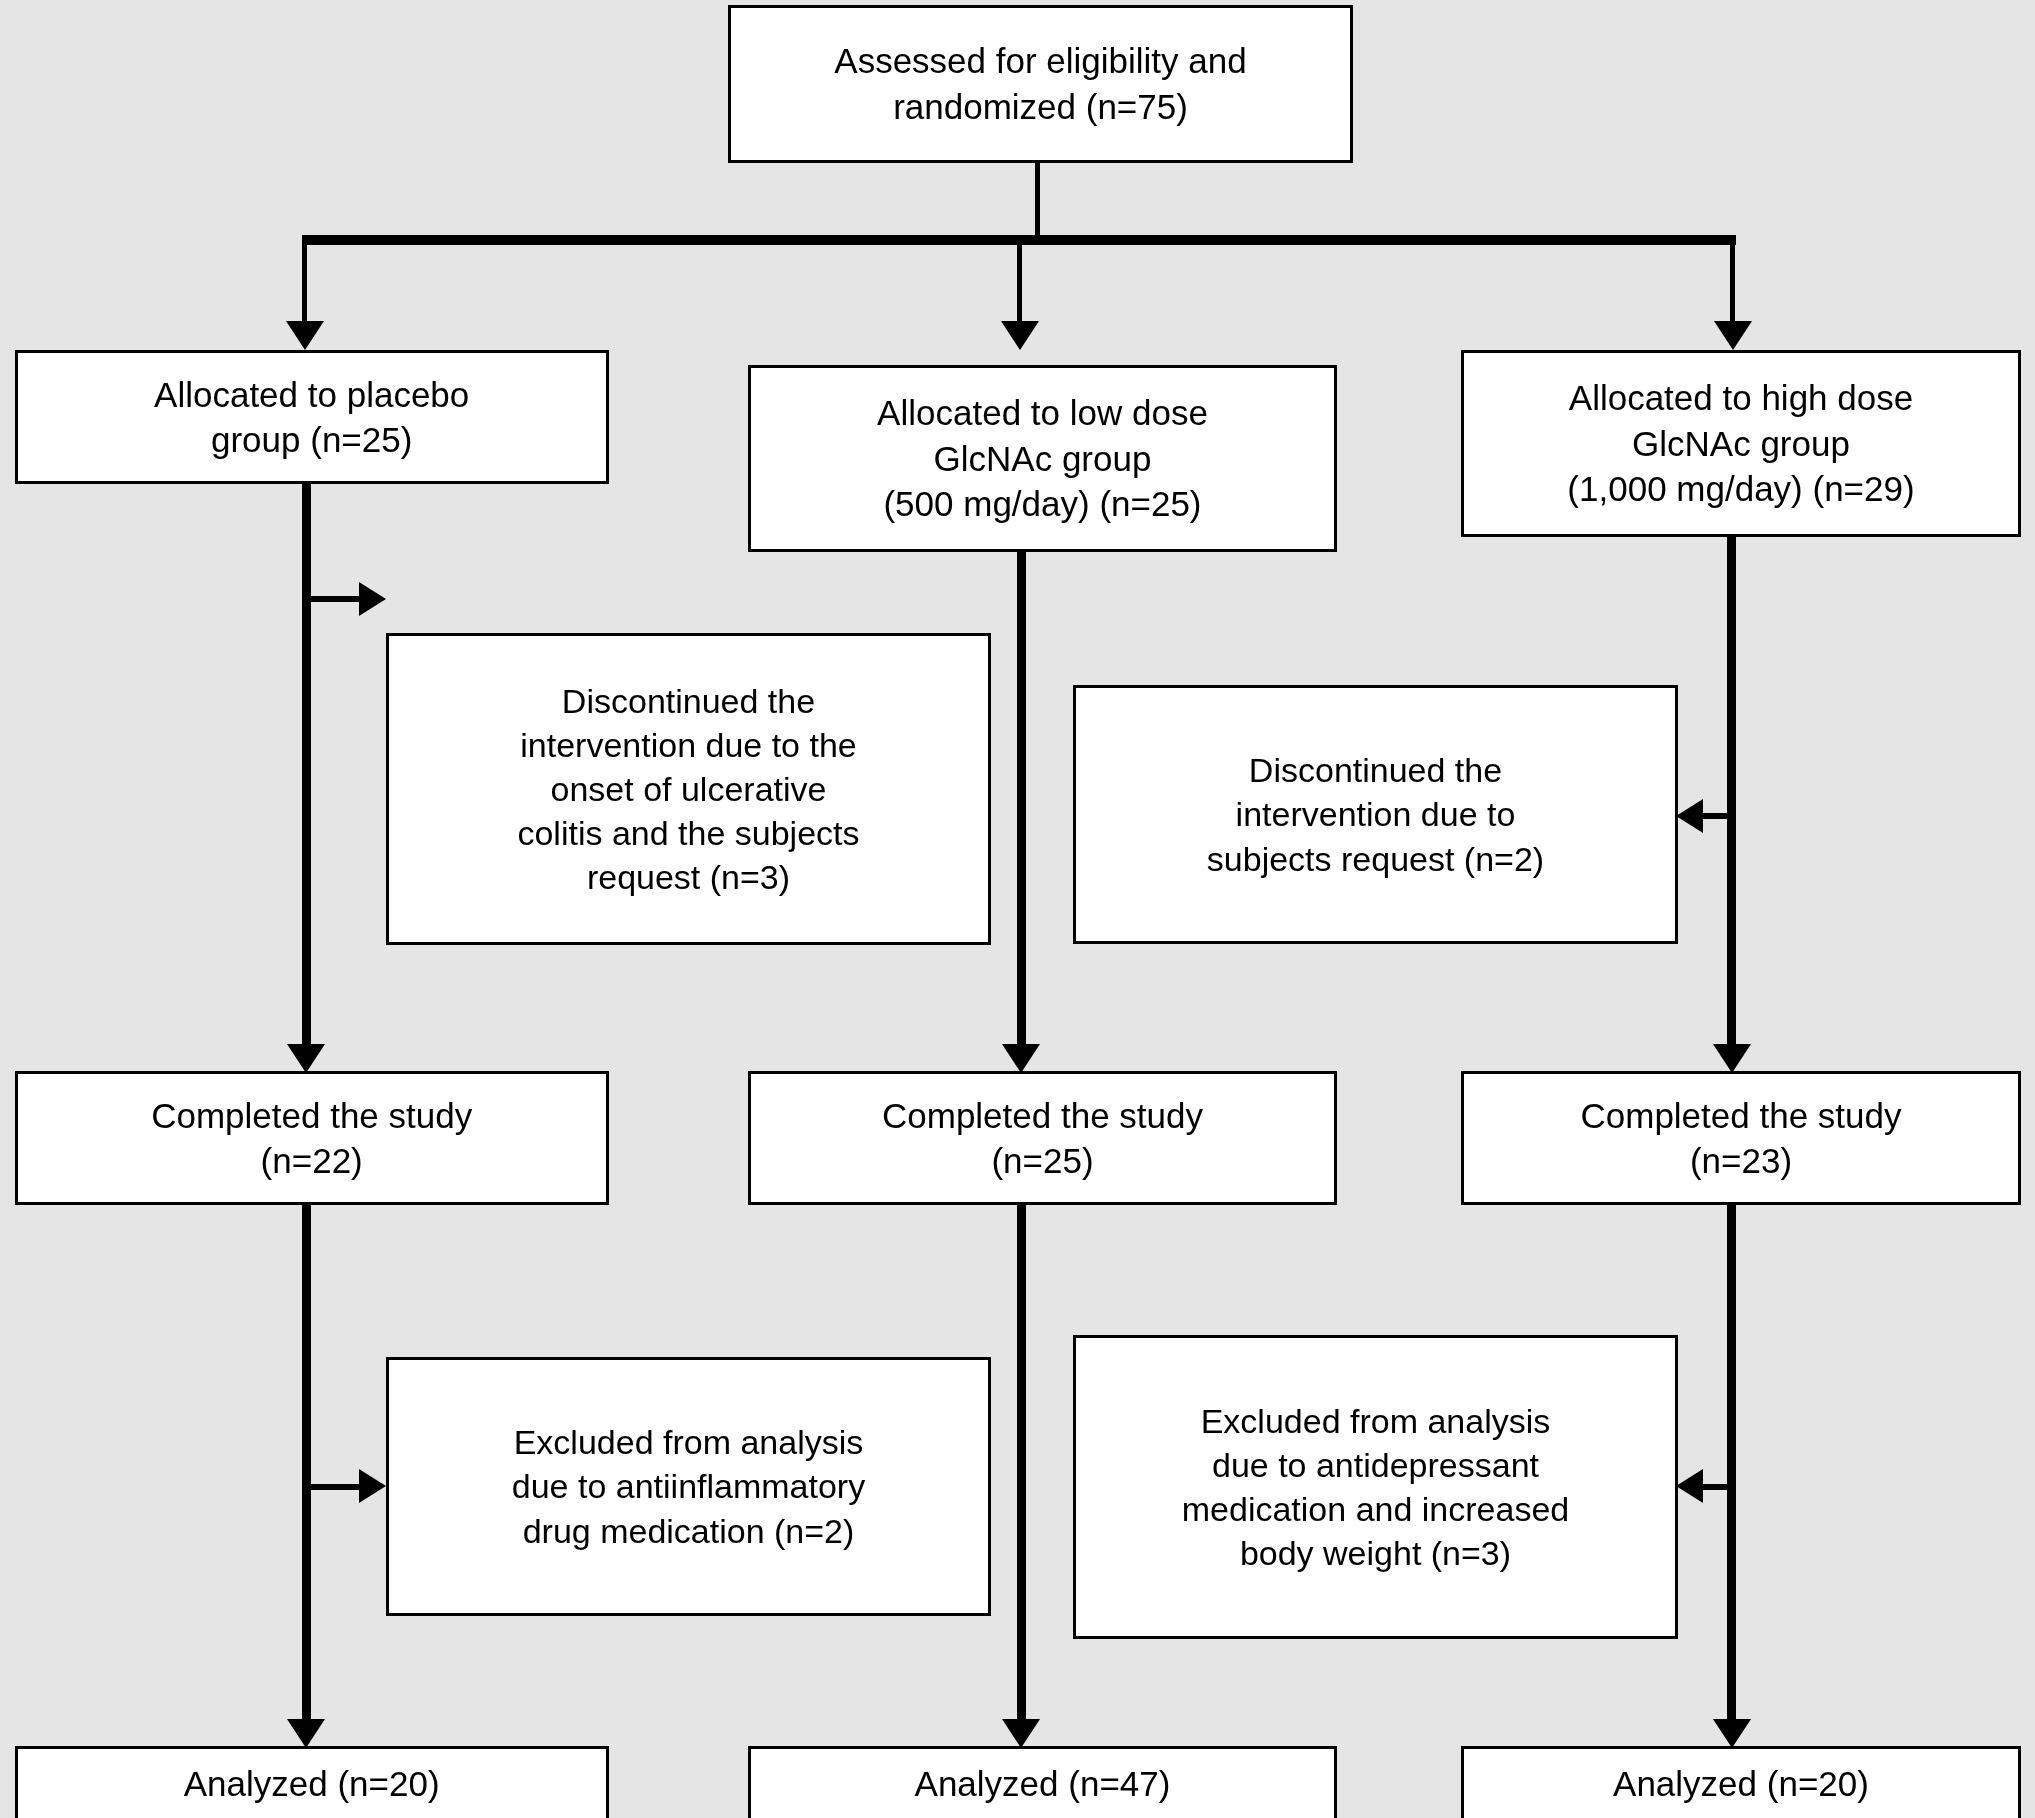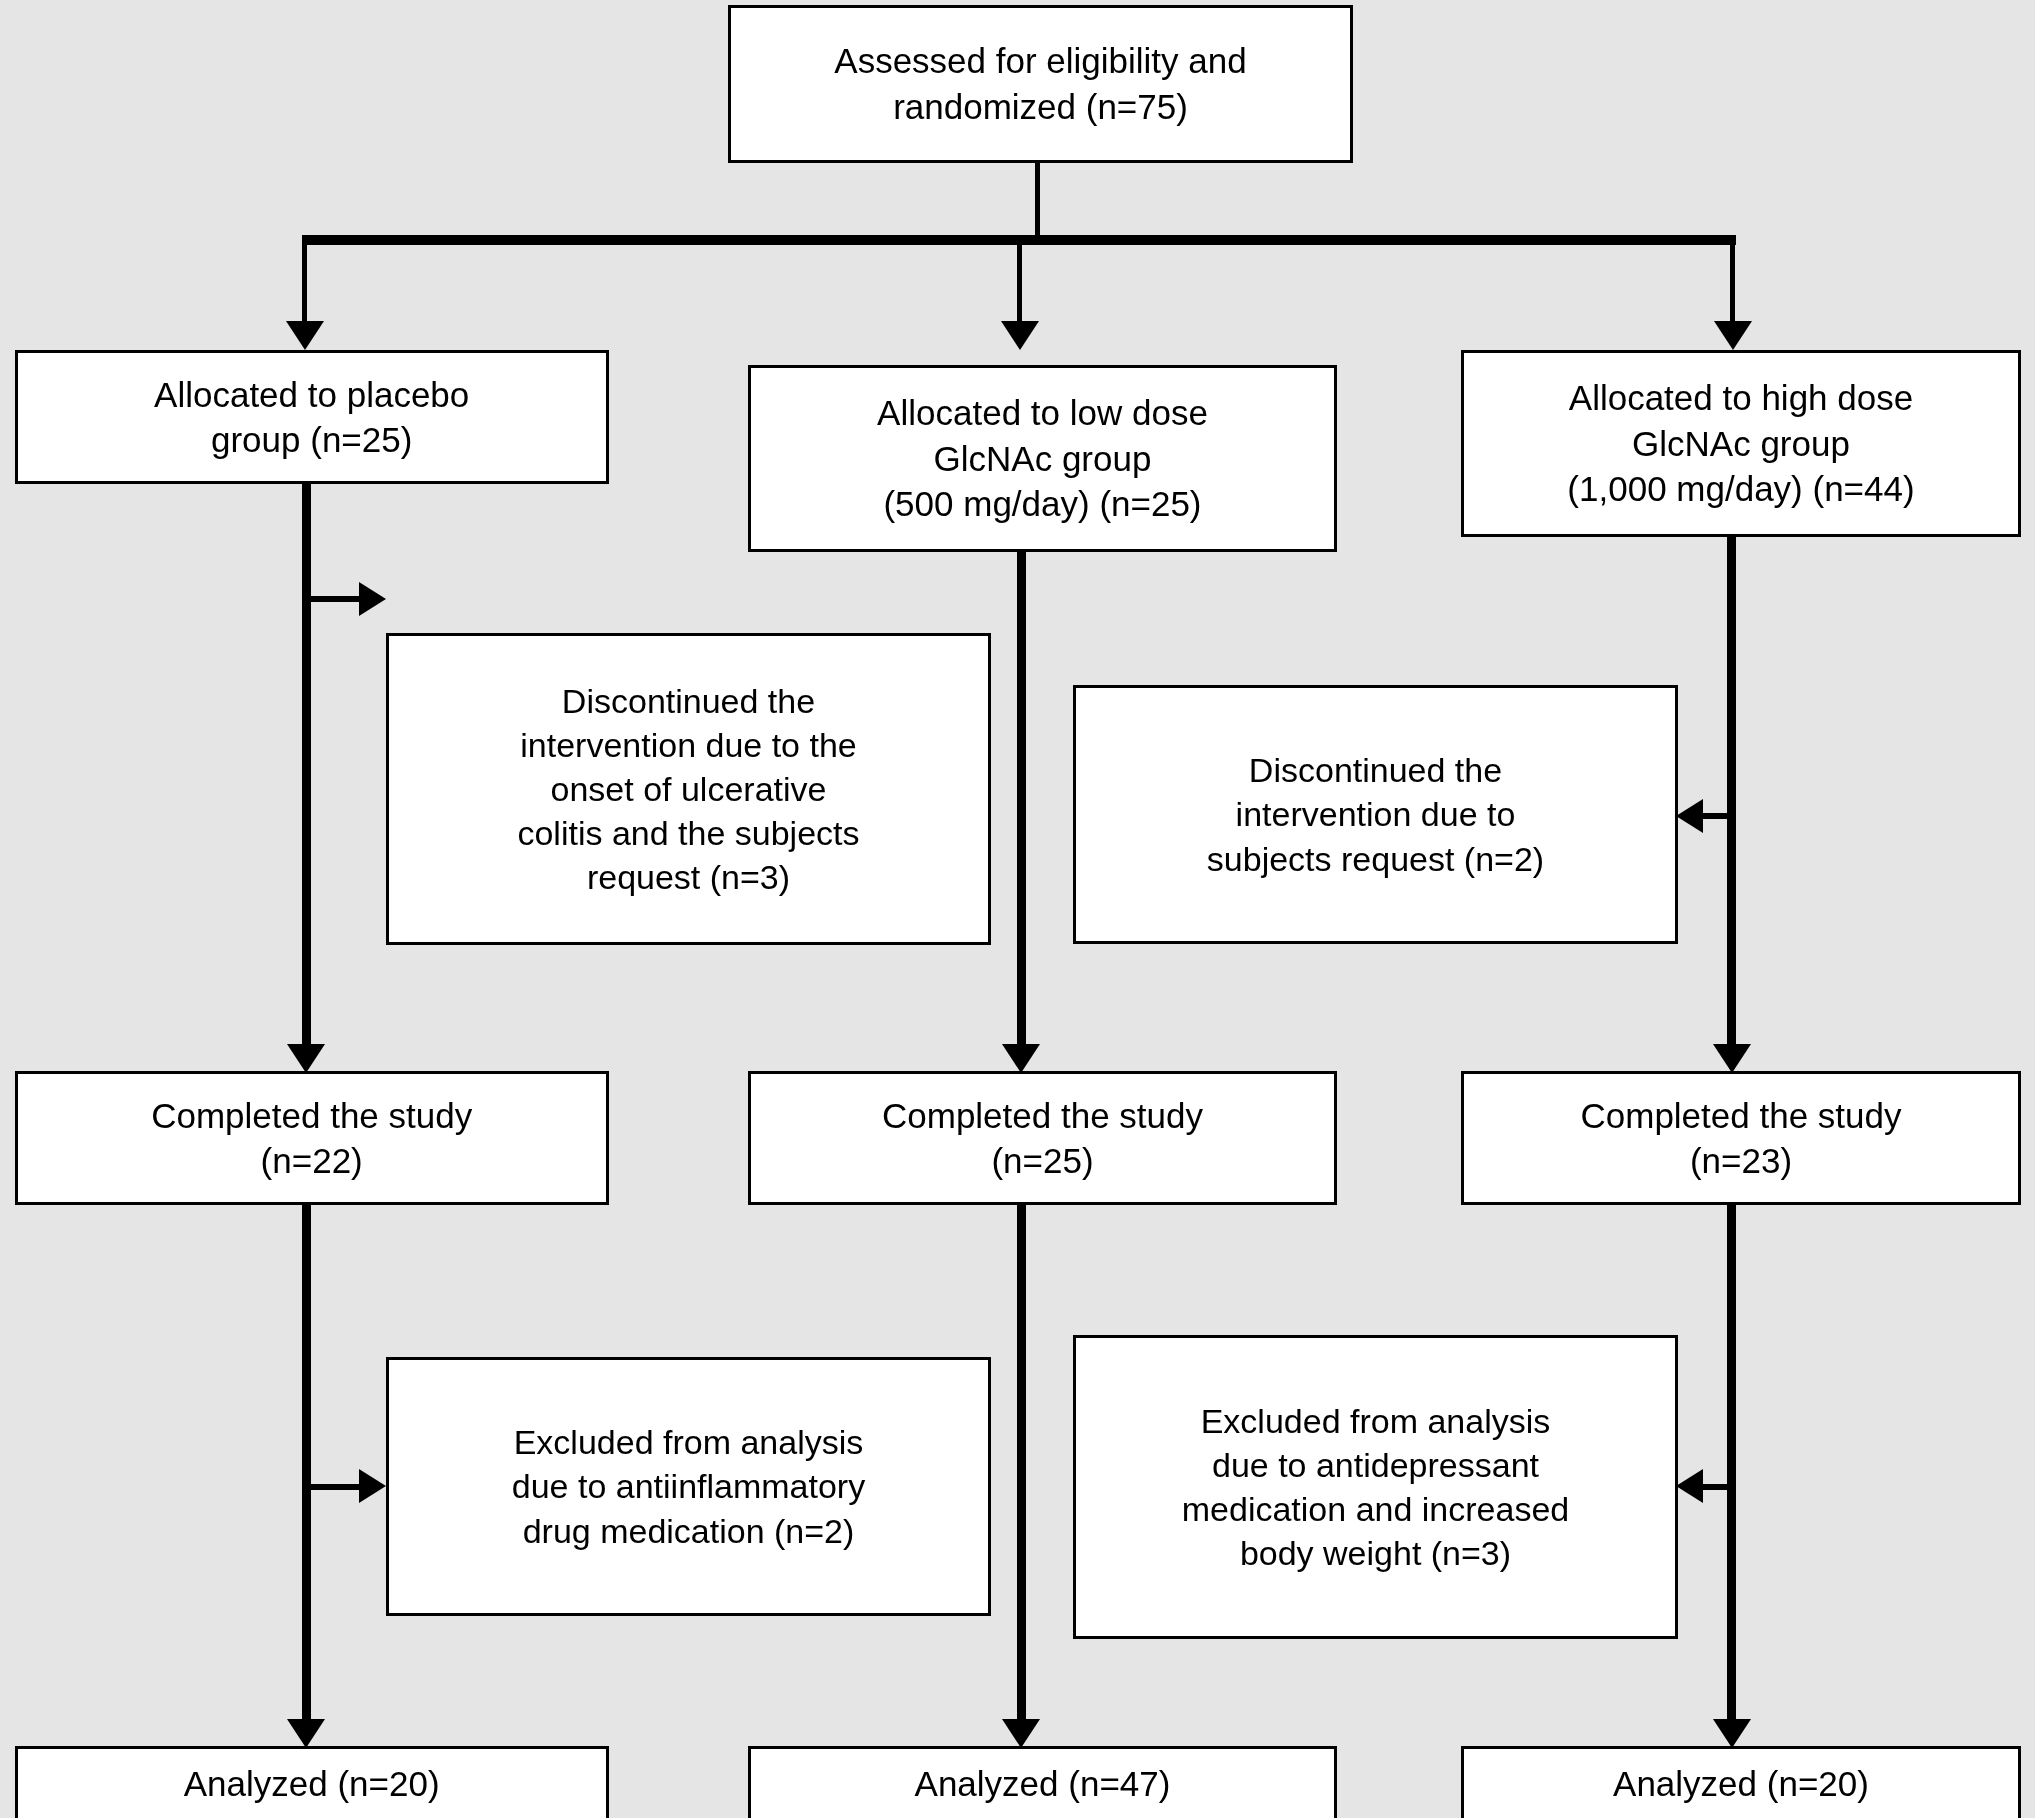--- a/index.html
+++ b/index.html
@@ -99,21 +99,21 @@
 
   <div class="box" style="left:748px; top:350px; width:589px; height:187px;margin-top:15px;">
     <span class="txt">Allocated to low dose
 GlcNAc group
 (500 mg/day) (n=25)</span>
   </div>
 
   <div class="box" style="left:1461px; top:350px; width:560px; height:187px;">
     <span class="txt">Allocated to high dose
 GlcNAc group
-(1,000 mg/day) (n=44)</span>
+(1,000 mg/day) (n=29)</span>
   </div>
 
   <div class="vline" style="left:302px; top:484px; width:9px; height:571px;"></div>
   <div class="arrow-down" style="left:287px; top:1044px;"></div>
 
   <div class="hline" style="left:308px; top:596px; width:58px; height:5.8px;"></div>
   <div class="arrow-right" style="left:359px; top:582px;"></div>
 
   <div class="vline" style="left:1017px; top:537px; width:9px; height:519px;"></div>
   <div class="arrow-down" style="left:1002px; top:1044px;"></div>

